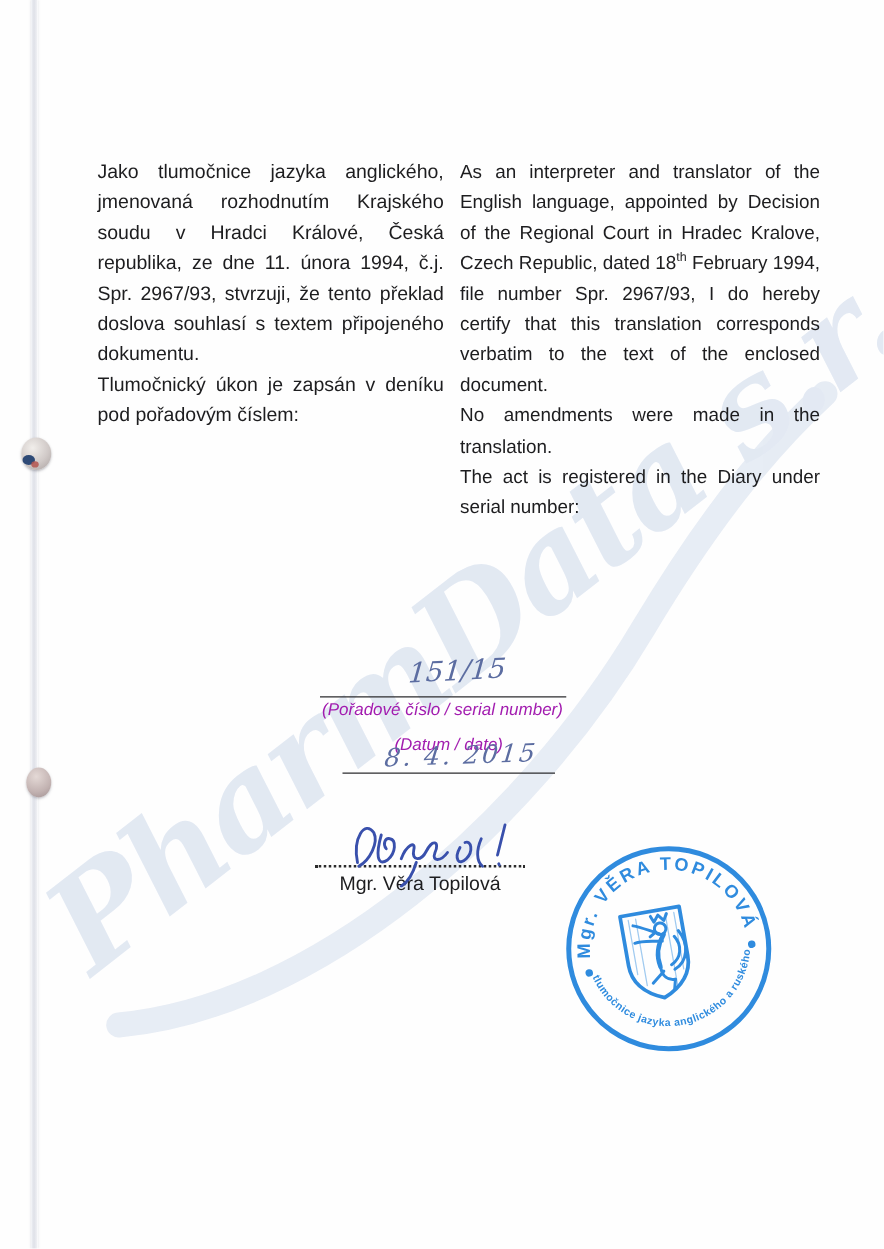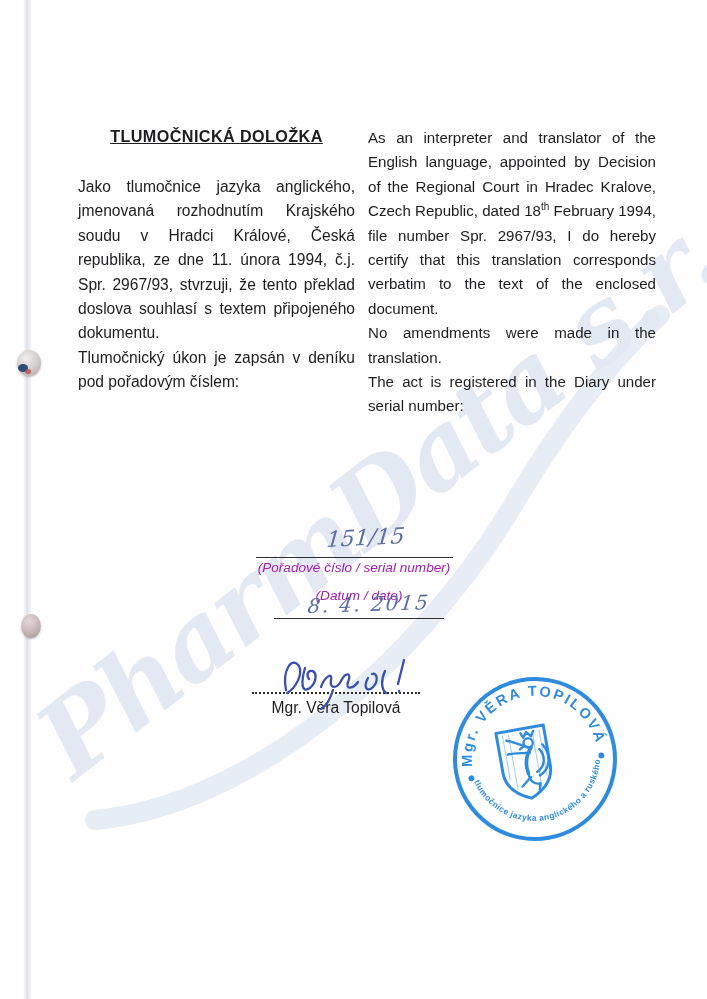--- a/index.html
+++ b/index.html
@@ -100,21 +100,20 @@
 
   <div class="cord"></div>
   <div class="bead bead-top">
     <span class="spot-navy"></span>
     <span class="spot-red"></span>
   </div>
   <div class="bead bead-bottom"></div>
 
   <div class="columns">
     <section class="col col-czech">
-      <h2 class="title">TLUMOČNICKÁ DOLOŽKA</h2>
       <p>Jako tlumočnice jazyka anglického, jmenovaná rozhodnutím Krajského soudu v Hradci Králové, Česká republika, ze dne 11. února 1994, č.j. Spr. 2967/93, stvrzuji, že tento překlad doslova souhlasí s textem připojeného dokumentu.</p>
       <p>Tlumočnický úkon je zapsán v deníku pod pořadovým číslem:</p>
     </section>
     <section class="col col-english">
       <p><span>As an interpreter and translator of the English language, appointed by Decision of the Regional Court in Hradec Kralove, Czech Republic, dated 18</span><sup>th</sup><span> February 1994, file number Spr. 2967/93, I do hereby certify that this translation corresponds verbatim to the text of the enclosed document.</span></p>
       <p>No amendments were made in the translation.</p>
       <p>The act is registered in the Diary under serial number:</p>
     </section>
   </div>
 

